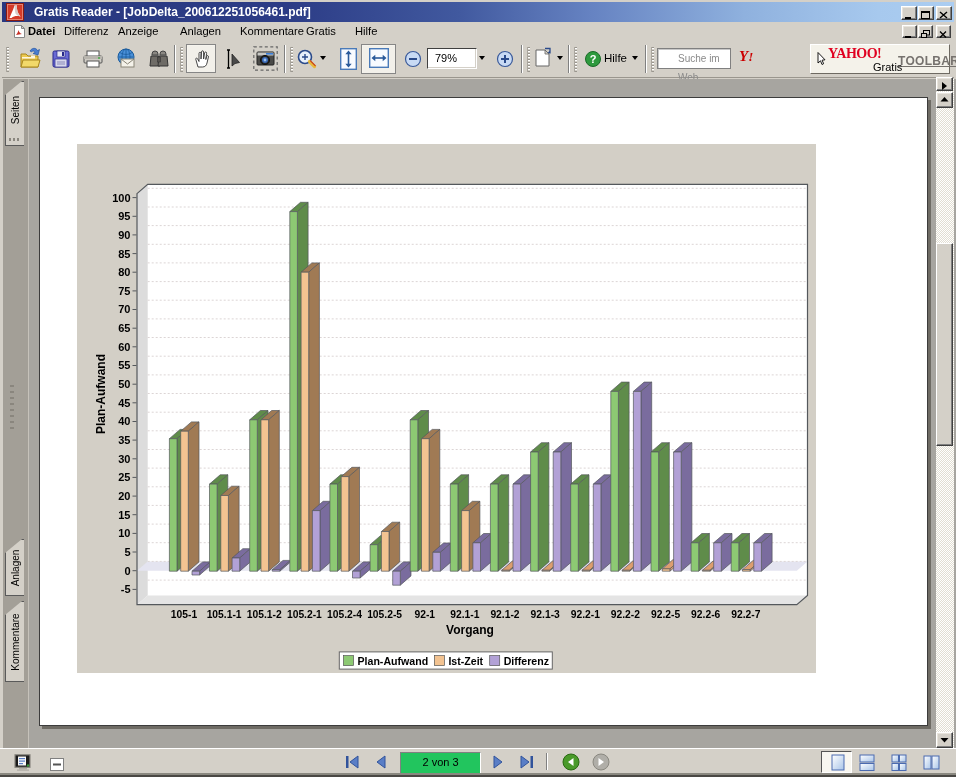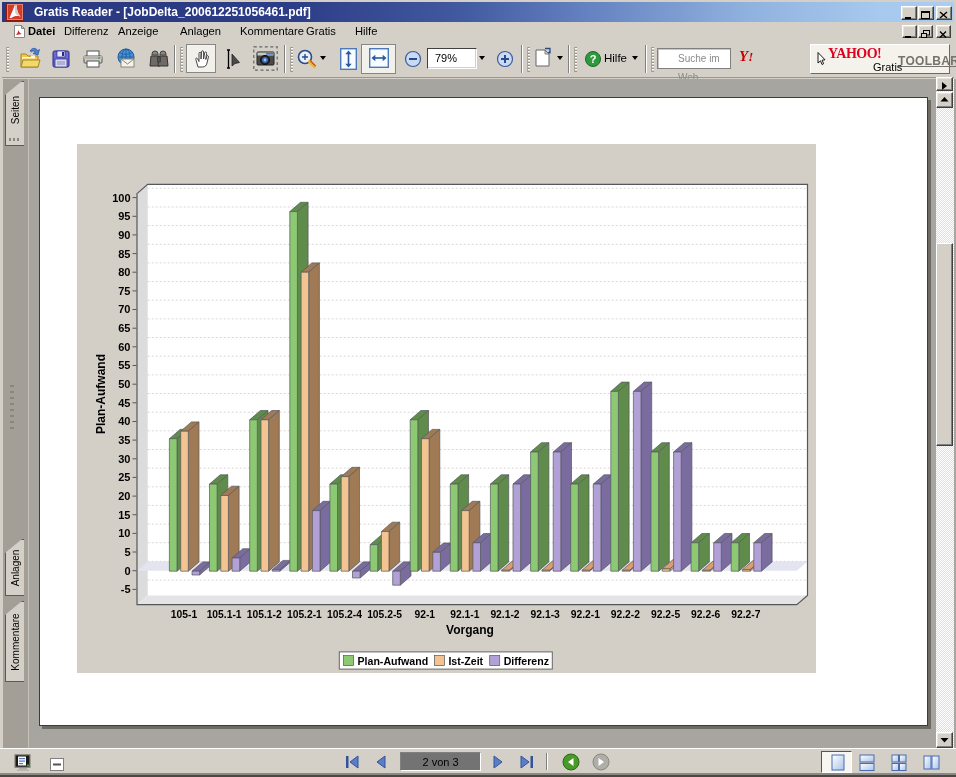--- a/index.html
+++ b/index.html
@@ -33,21 +33,21 @@
   background-image:conic-gradient(#fff 25%, #e2ded2 0 50%, #fff 0 75%, #e2ded2 0); background-size:2px 2px; }
 .sbtn { position:absolute; left:0; width:17px; background:#d4d0c8;
   border-top:1px solid #fff; border-left:1px solid #fff; border-right:1px solid #404040; border-bottom:1px solid #404040;
   box-shadow:inset -1px -1px 0 #808080, inset 1px 1px 0 #e8e4dc; }
 #thumb { position:absolute; left:0; top:164px; width:17px; height:203px; background:#d4d0c8;
   border-top:1px solid #fff; border-left:1px solid #fff; border-right:1px solid #404040; border-bottom:1px solid #404040;
   box-shadow:inset -1px -1px 0 #808080; }
 
 #statusbar { left:0; top:748px; width:956px; height:25px; background:#d4d0c8; border-top:1px solid #fff; }
 #botedge { left:0; top:773px; width:956px; height:4px; background:linear-gradient(180deg,#8a8880 0 2px,#4a4844 2px 4px); }
-#pagebox { position:absolute; left:400px; top:3px; width:81px; height:19px; background:#737373;
+#pagebox { position:absolute; left:400px; top:3px; width:81px; height:26px; background:#22c55e;
   border-top:1px solid #808080; border-left:1px solid #808080; border-bottom:1px solid #fff; border-right:1px solid #fff;
   text-align:center; font-size:11px; line-height:18px; }
 </style></head>
 <body>
 
 <div class="abs" style="left:0;top:0;width:956px;height:777px;border:2px solid #d4d0c8;"></div>
 
 <div id="titlebar" class="abs">
   <div class="abs" style="left:4px;top:1px;width:18px;height:18px;"><svg xmlns="http://www.w3.org/2000/svg" width="18" height="18" viewBox="0 0 18 18" style="">
         <rect x="0.5" y="0.5" width="17" height="17" fill="#d43a28" stroke="#8a1a10"></rect>

